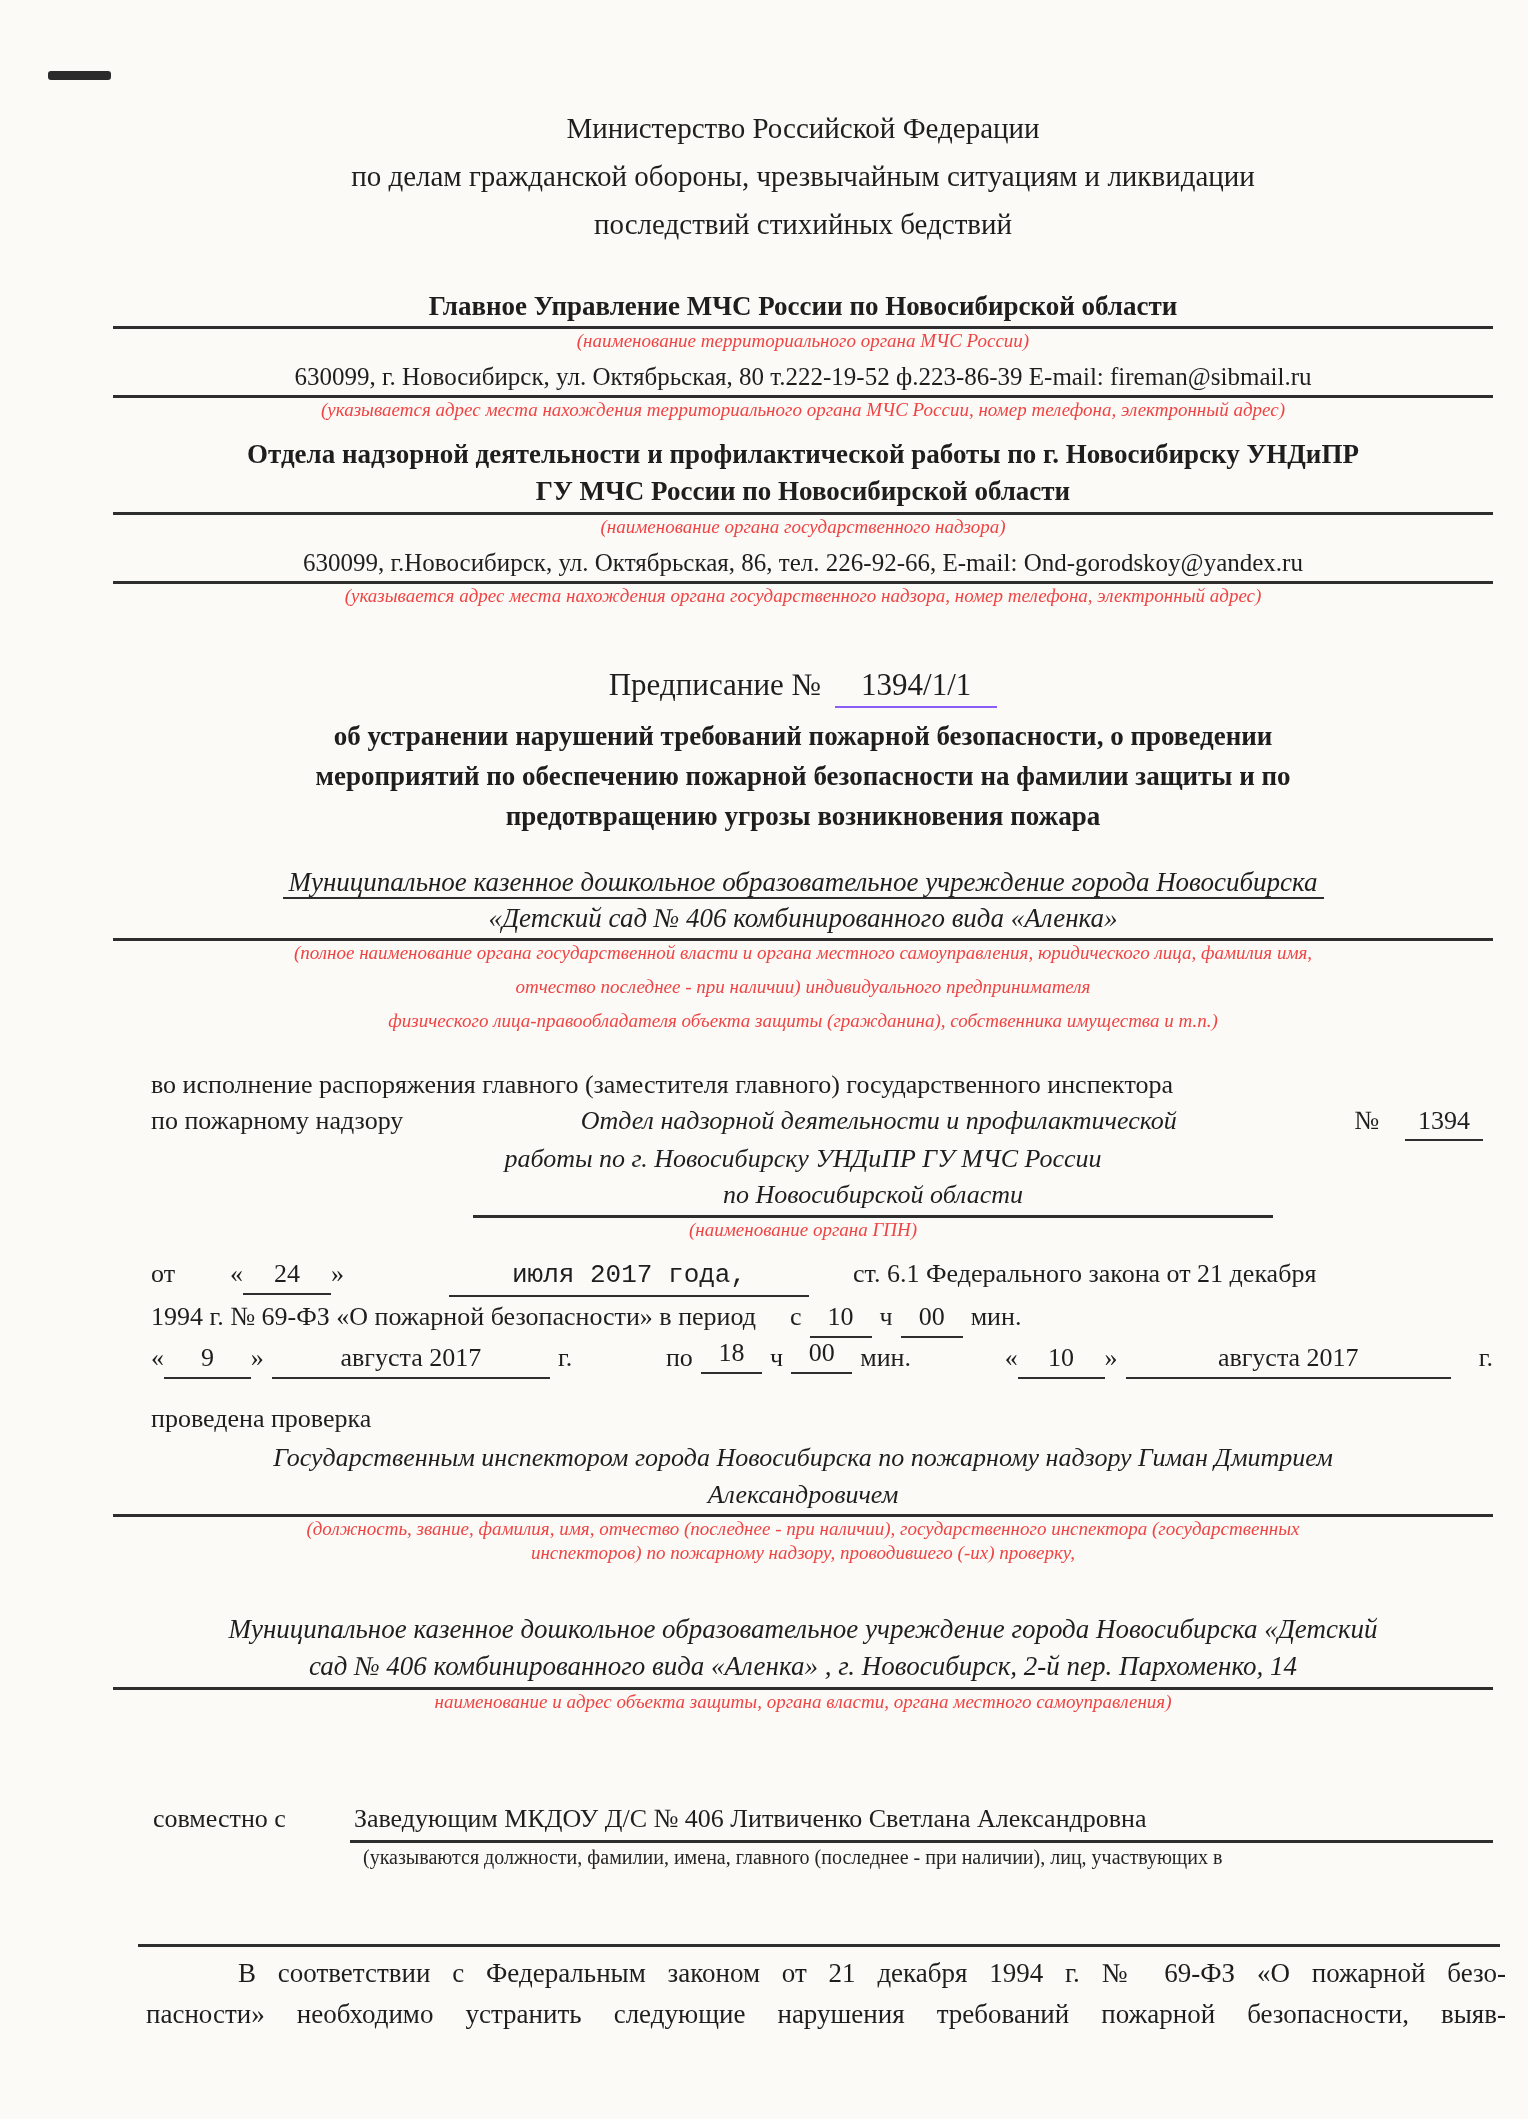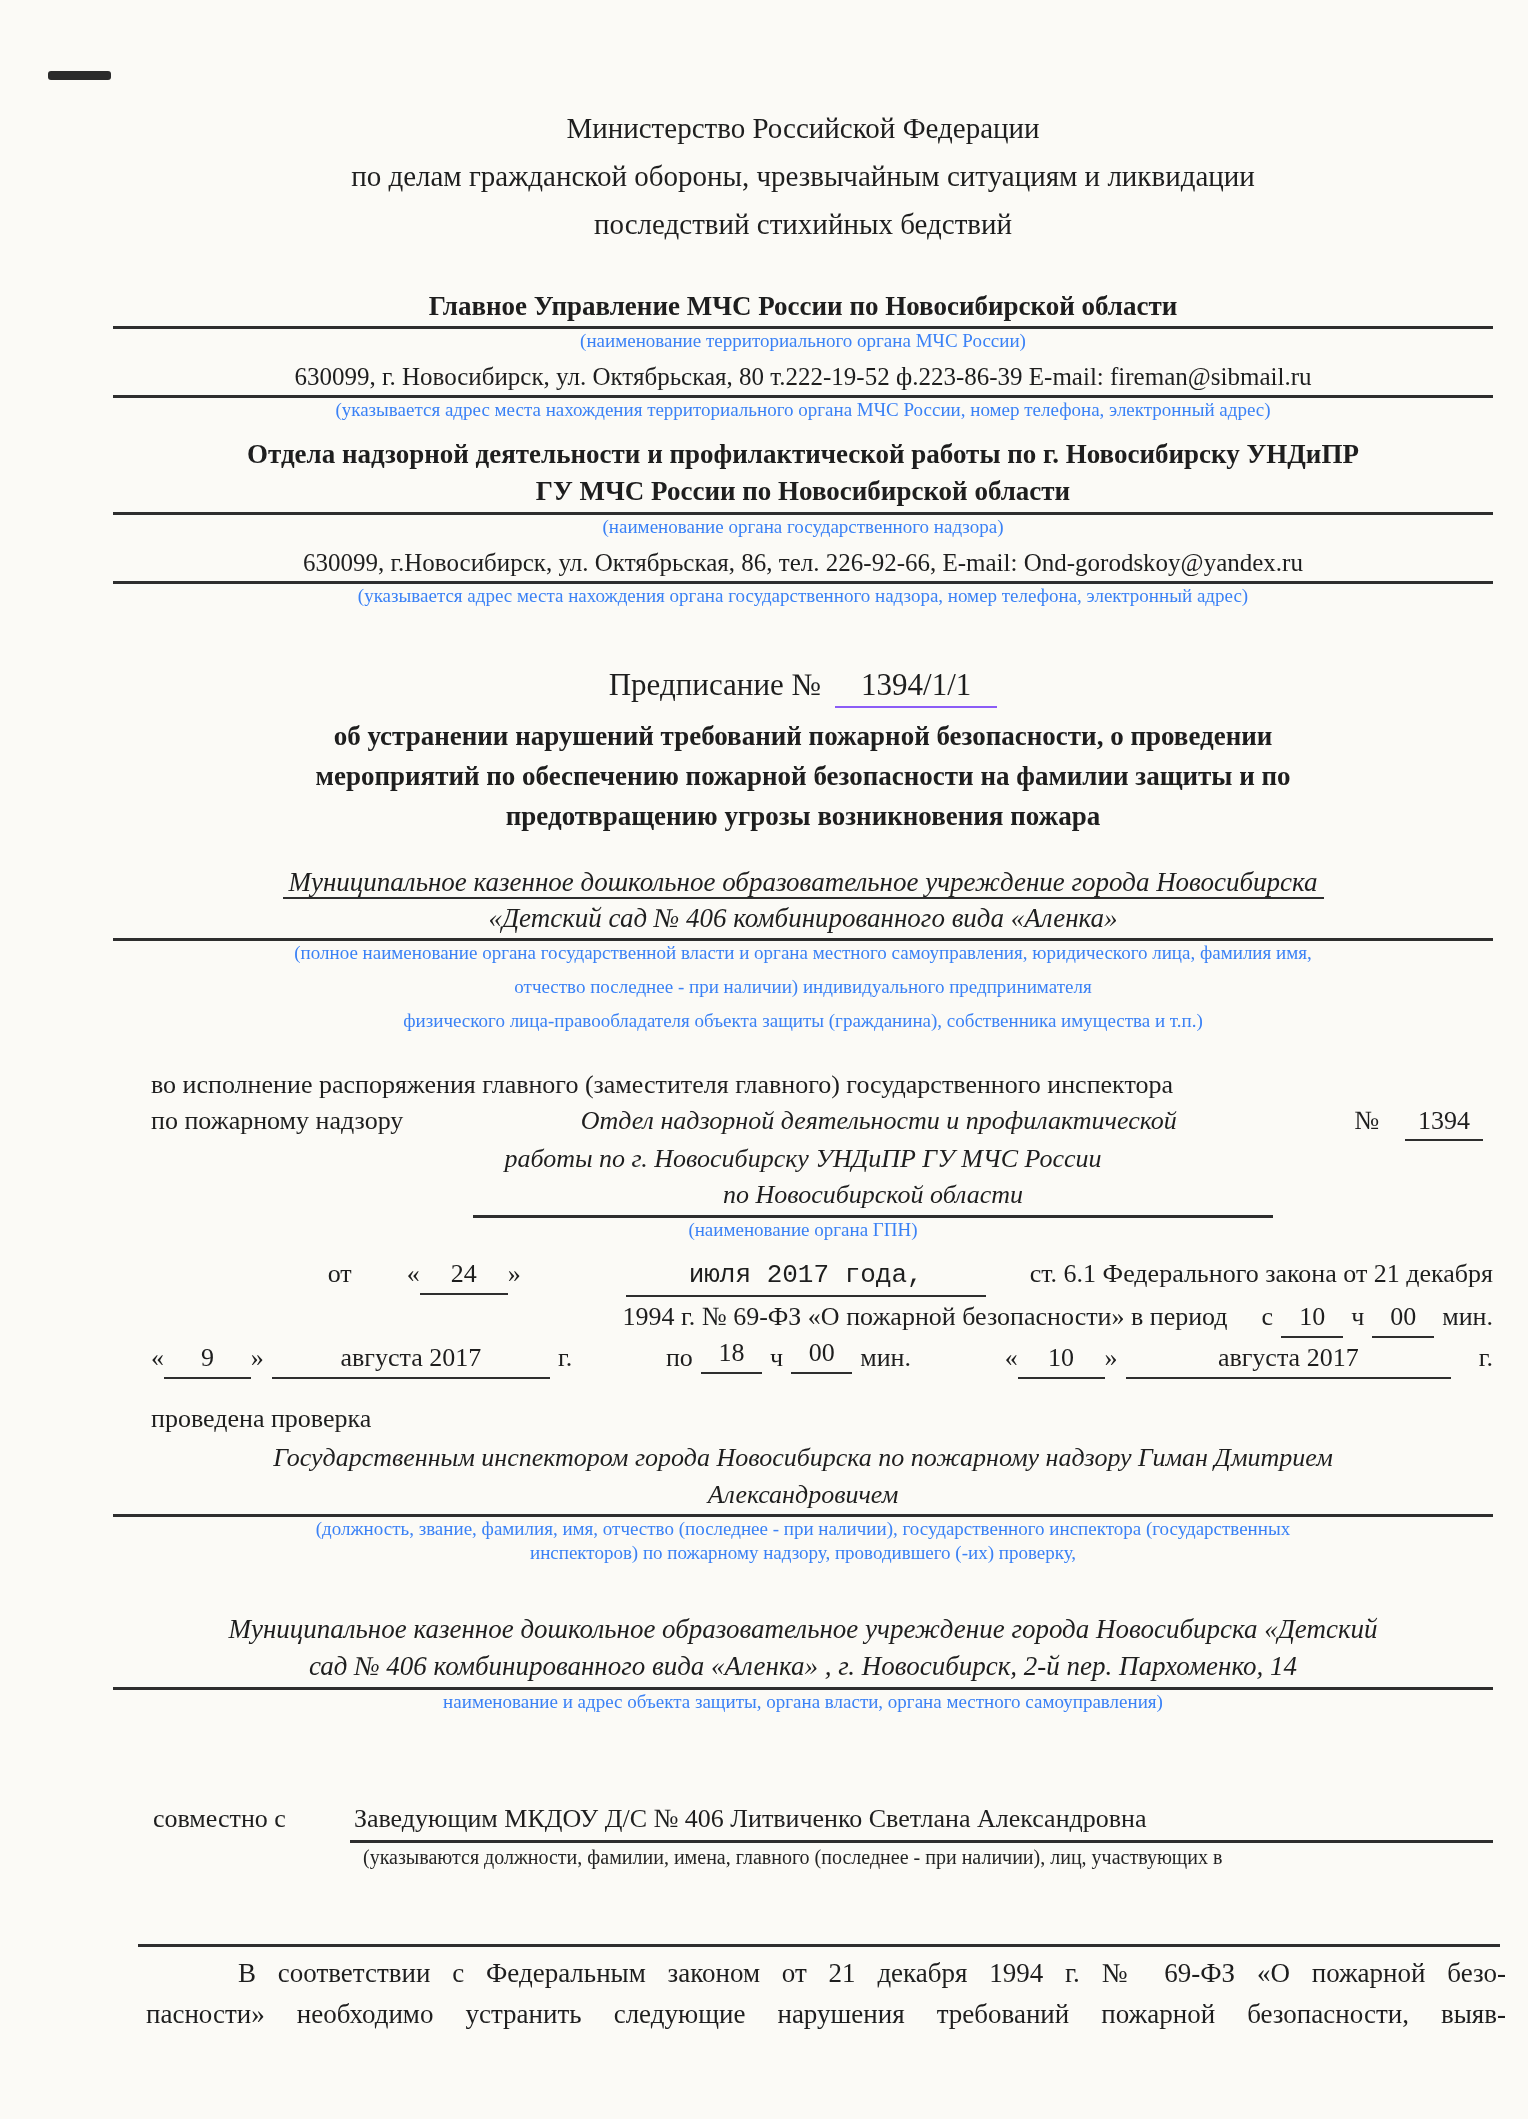--- a/index.html
+++ b/index.html
@@ -30,21 +30,21 @@
   .ministry { padding-top: 104px; font-size: 29px; line-height: 48px; text-align: center; }
   .org-name {
     margin-top: 40px;
     font-size: 27px; line-height: 36px;
     font-weight: bold; text-align: center;
     border-bottom: 3px solid #2e2e2e;
     padding-bottom: 2px;
   }
   .cap {
     font-size: 19px; line-height: 24px;
-    text-align: center; color: #3b82f6;
+    text-align: center; color: #ef4444; font-style: italic;
   }
   .addr {
     margin-top: 8px;
     font-size: 25px; line-height: 32px;
     text-align: center;
     border-bottom: 3px solid #2e2e2e;
     padding-bottom: 2px;
   }
   .ond-name {
     margin-top: 14px;
@@ -83,21 +83,21 @@
   .order-org { flex: 1; text-align: center; font-style: italic; }
   .blank { display: inline-block; border-bottom: 2px solid #2e2e2e; text-align: center; }
   .order-num { width: 78px; margin-left: 26px; margin-right: 10px; }
   .org3-rule {
     width: 800px; margin-left: 360px;
     text-align: center; font-style: italic;
     font-size: 26px; line-height: 36px;
     border-bottom: 3px solid #2e2e2e; padding-bottom: 2px;
   }
   .dates { margin-top: 12px; }
-  .drow { display: flex; align-items: baseline; font-size: 26px; line-height: 39px; justify-content: flex-end; }
+  .drow { display: flex; align-items: baseline; font-size: 26px; line-height: 39px; }
   .d-day   { width: 88px; }
   .d-month1{ width: 360px; margin: 0 10px; font-family: Liberation Mono, monospace; }
   .d-hm    { width: 62px; margin: 0 8px; }
   .d-month2{ width: 282px; margin: 0 8px; }
   .d-month3{ width: 330px; margin: 0 8px; }
   .gap20 { display: inline-block; width: 20px; }
   .gap34 { display: inline-block; width: 34px; }
   .gap55 { display: inline-block; width: 55px; }
   .gap95 { display: inline-block; width: 95px; }
   .raised { position: relative; top: -5px; }

